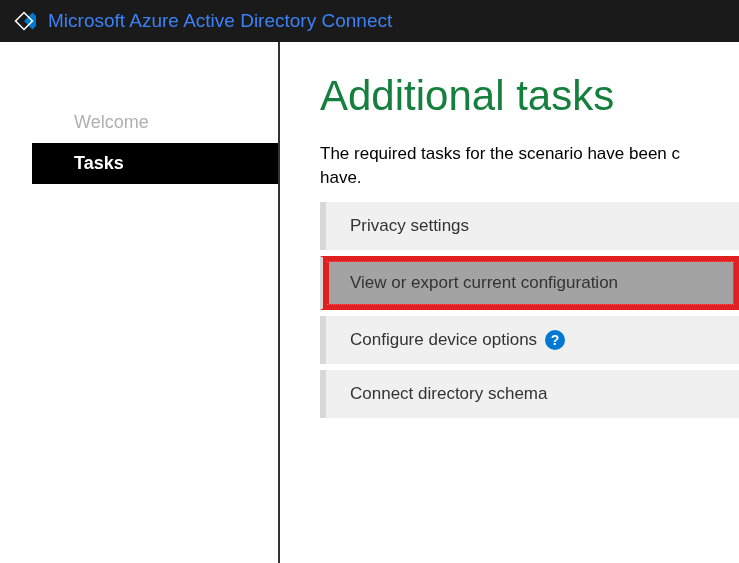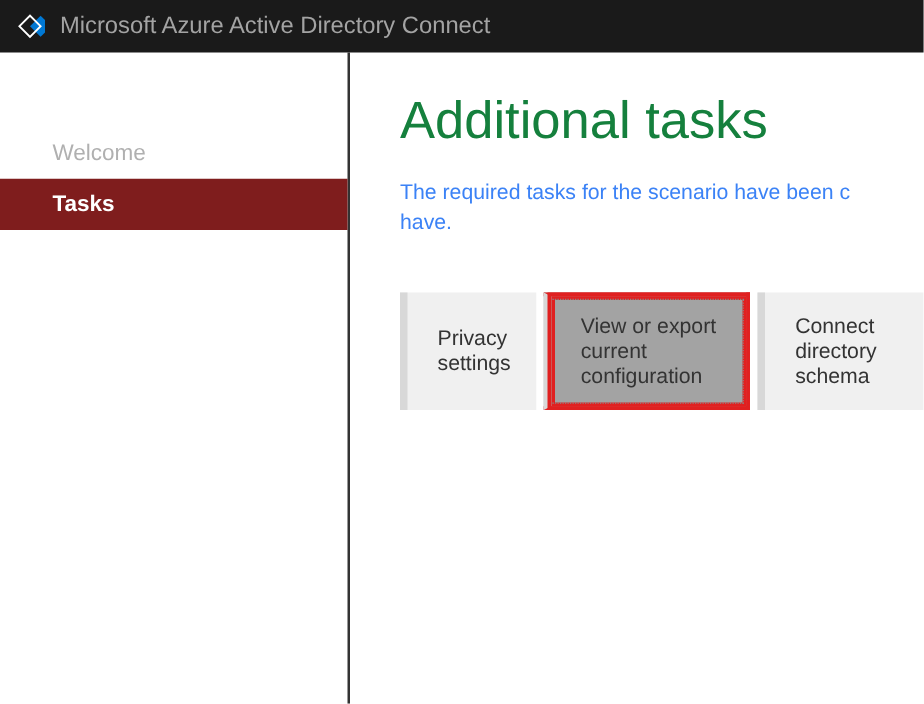--- a/index.html
+++ b/index.html
@@ -9,21 +9,21 @@
     }
     body {
       font-family: "Segoe UI", Tahoma, sans-serif;
       background: #ffffff;
       width: 739px;
       height: 563px;
       overflow: hidden;
     }
     .titlebar {
       background: #1a1a1a;
-      color: #a3a3a3;
+      color: #3b82f6;
       height: 42px;
       display: flex;
       align-items: center;
       padding-left: 12px;
       gap: 12px;
     }
     .titlebar .logo {
       width: 24px;
       height: 24px;
       display: flex;
@@ -35,52 +35,53 @@
       font-weight: 300;
     }
     .content {
       display: flex;
       height: calc(100% - 42px);
     }
     .sidebar {
       width: 280px;
       border-right: 2px solid #333333;
       padding-top: 60px;
+      padding-left: 32px;
     }
     .sidebar-item {
       padding: 10px 0 10px 42px;
       font-size: 18px;
       color: #b0b0b0;
       cursor: pointer;
     }
     .sidebar-item.active {
-      background: #7f1d1d;
+      background: #000000;
       color: #ffffff;
       font-weight: 600;
     }
     .main {
       flex: 1;
       padding: 30px 0 0 40px;
       overflow: hidden;
     }
     .main h1 {
       font-size: 42px;
       font-weight: 300;
       color: #15803d;
       margin-bottom: 22px;
     }
     .main .description {
       font-size: 17px;
-      color: #3b82f6;
+      color: #000000;
       line-height: 1.4;
-      margin-bottom: 44px;
+      margin-bottom: 12px;
     }
     .task-list {
       display: flex;
-      flex-direction: row;
+      flex-direction: column;
       gap: 6px;
     }
     .task-item {
       background: #f0f0f0;
       border-left: 6px solid #d8d8d8;
       padding: 14px 20px 14px 24px;
       font-size: 17px;
       color: #333333;
       cursor: pointer;
       display: flex;
@@ -150,17 +151,21 @@
     </div>
 
     <div class="task-list">
       <div class="task-item">
         <span>Privacy settings</span>
       </div>
       <div class="task-item highlighted">
         <span>View or export current configuration</span>
       </div>
       <div class="task-item">
+        <span>Configure device options</span>
+        <span class="help-icon">?</span>
+      </div>
+      <div class="task-item">
         <span>Connect directory schema</span>
       </div>
     </div>
   </div>
 </div>
 
 </body></html>

